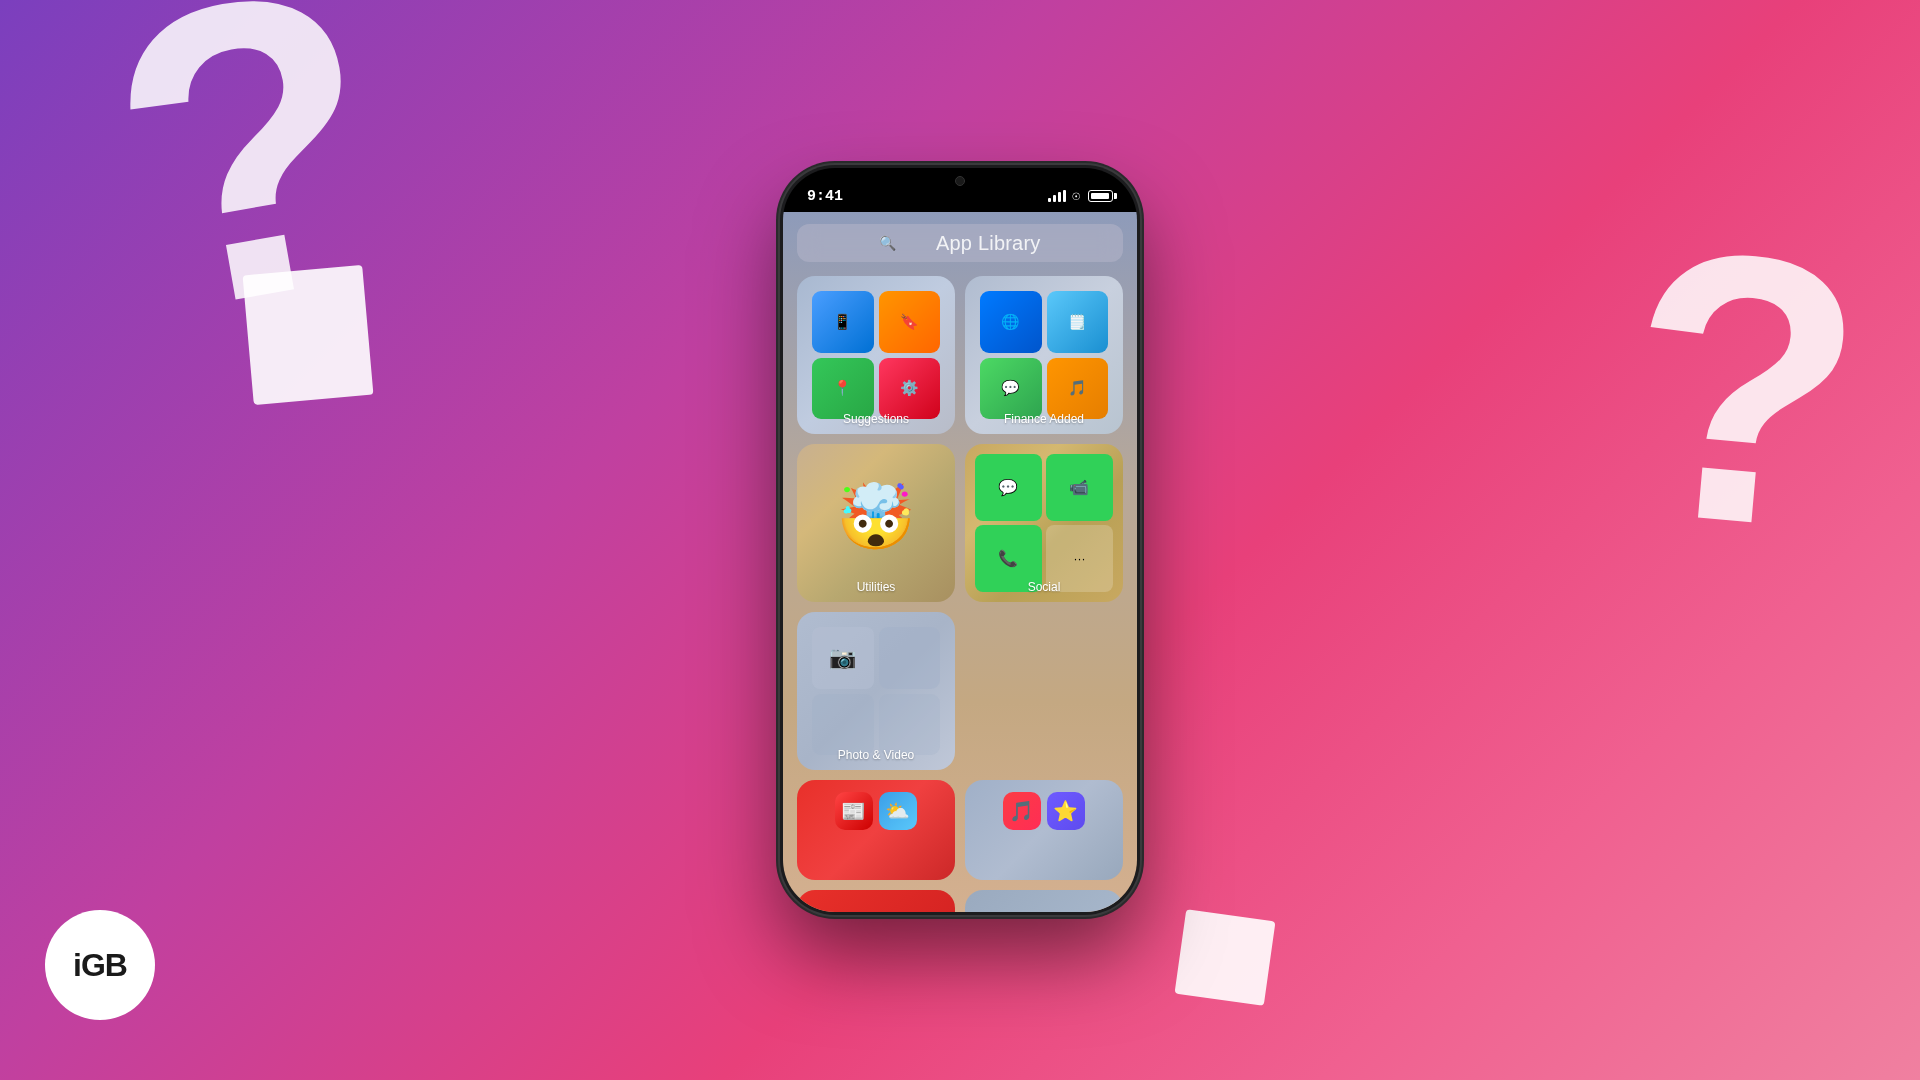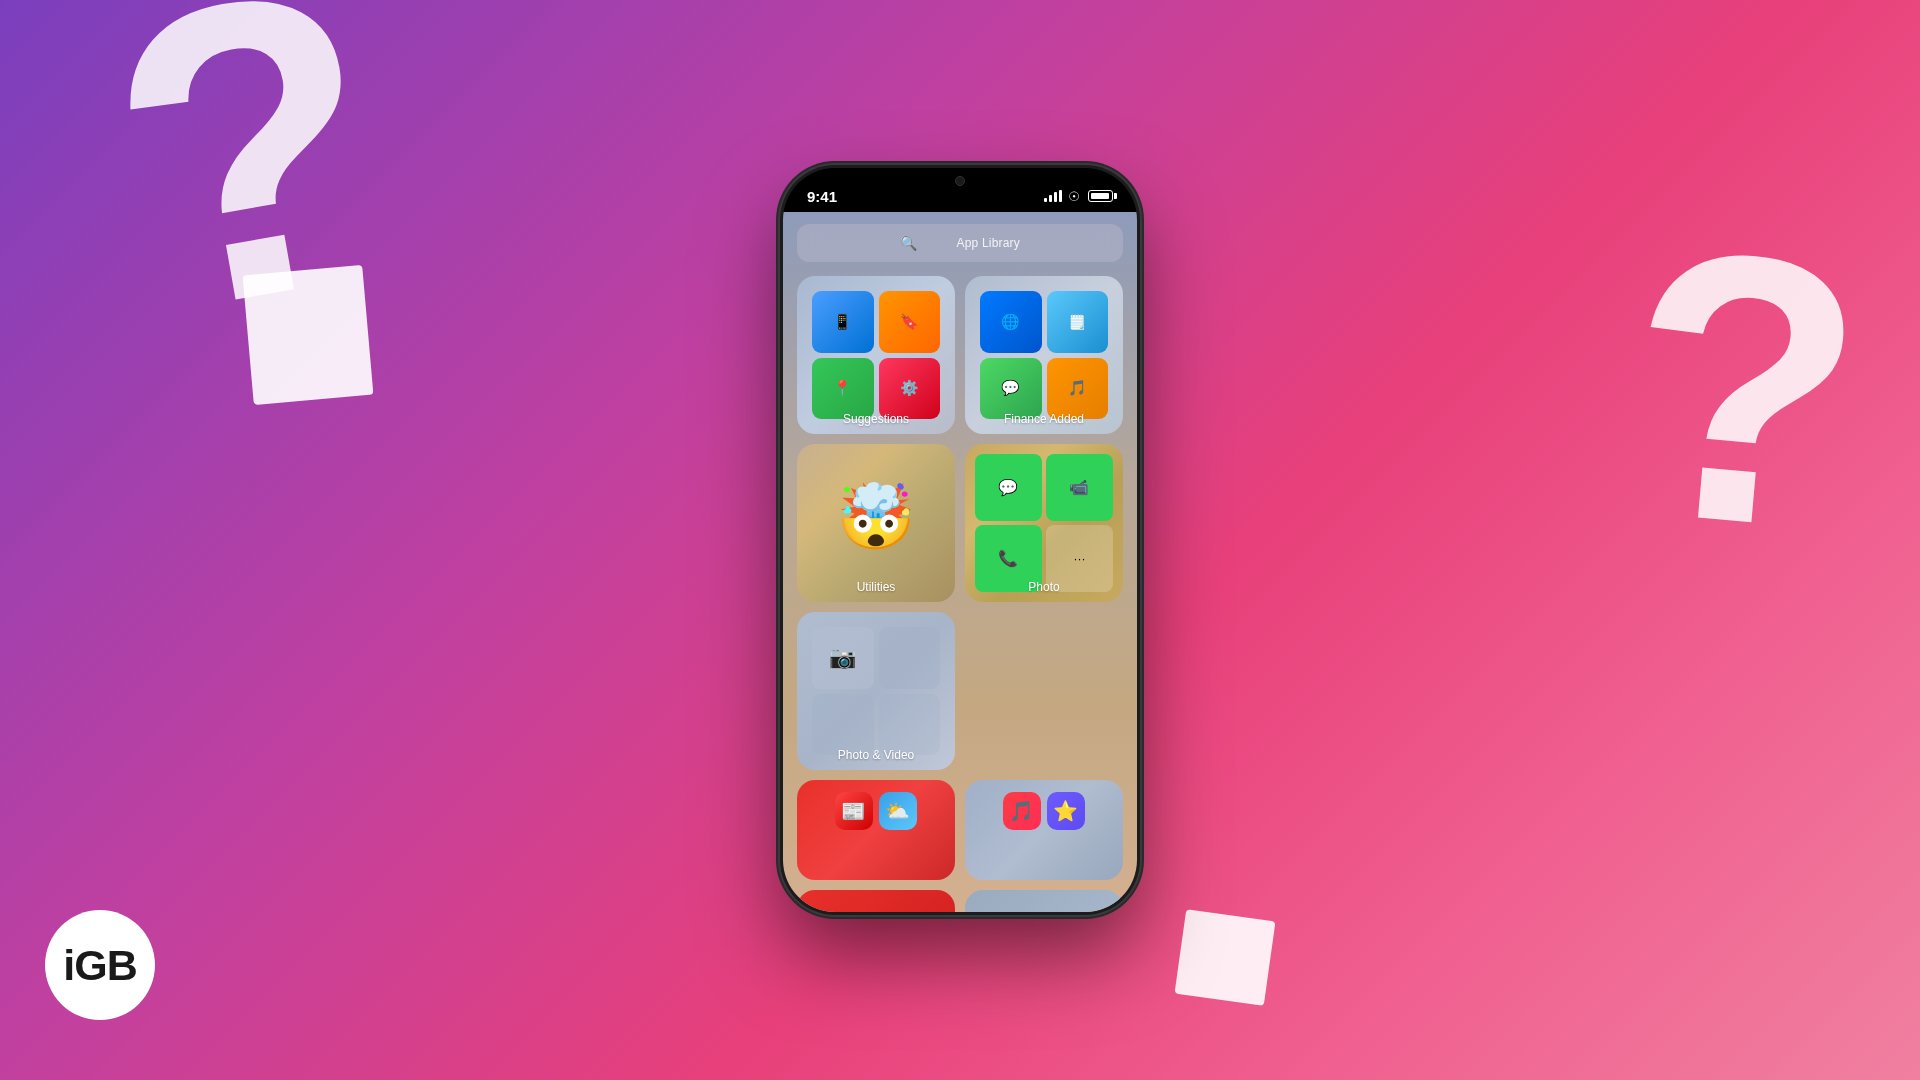--- a/index.html
+++ b/index.html
@@ -74,21 +74,21 @@
       position: absolute;
       bottom: 60px;
       left: 45px;
       width: 110px;
       height: 110px;
       background: white;
       border-radius: 50%;
       display: flex;
       align-items: center;
       justify-content: center;
-      font-size: 43px;
+      font-size: 32px;
       font-weight: 800;
       color: #1a1a1a;
       letter-spacing: -1px;
     }
 
     
     .phone-wrapper {
       position: absolute;
       left: 50%;
       top: 50%;
@@ -120,20 +120,21 @@
     
     .status-bar {
       height: 44px;
       background: transparent;
       display: flex;
       align-items: center;
       justify-content: space-between;
       padding: 12px 24px 0;
       position: relative;
       z-index: 10;
+      font-family: Liberation Mono, monospace;
     }
 
     .status-time {
       font-size: 15px;
       font-weight: 600;
       color: white;
       letter-spacing: 0;
     }
 
     .status-icons {
@@ -225,21 +226,21 @@
       margin-bottom: 14px;
       backdrop-filter: blur(10px);
     }
 
     .search-icon-text {
       font-size: 14px;
       color: rgba(255,255,255,0.85);
     }
 
     .search-label {
-      font-size: 12px;
+      font-size: 20px;
       color: rgba(255,255,255,0.85);
       font-weight: 400;
       letter-spacing: 0.2px;
       margin-left: 31px;
     }
 
     
     .app-grid {
       display: grid;
       grid-template-columns: 1fr 1fr;
@@ -534,21 +535,21 @@
           </div>
 
 
           <div class="app-folder folder-bg-social">
             <div class="social-mini">
               <div class="social-icon-messages">💬</div>
               <div class="social-icon-facetime">📹</div>
               <div class="social-icon-phone">📞</div>
               <div style="background:rgba(255,255,255,0.2); border-radius:8px; aspect-ratio:1; display:flex; align-items:center; justify-content:center; font-size:12px;">···</div>
             </div>
-            <span class="folder-label">Photo</span>
+            <span class="folder-label">Social</span>
           </div>
 
           <div class="app-folder folder-bg-photo">
             <div style="padding: 15px 15px 26px; display: grid; grid-template-columns: 1fr 1fr; gap:5px;">
               <div class="photo-camera">📷</div>
               <div style="background:rgba(160,175,200,0.4); border-radius:9px; aspect-ratio:1;"></div>
               <div style="background:rgba(160,175,200,0.3); border-radius:9px; aspect-ratio:1;"></div>
               <div style="background:rgba(160,175,200,0.25); border-radius:9px; aspect-ratio:1;"></div>
             </div>
             <span class="folder-label">Photo &amp; Video</span>

